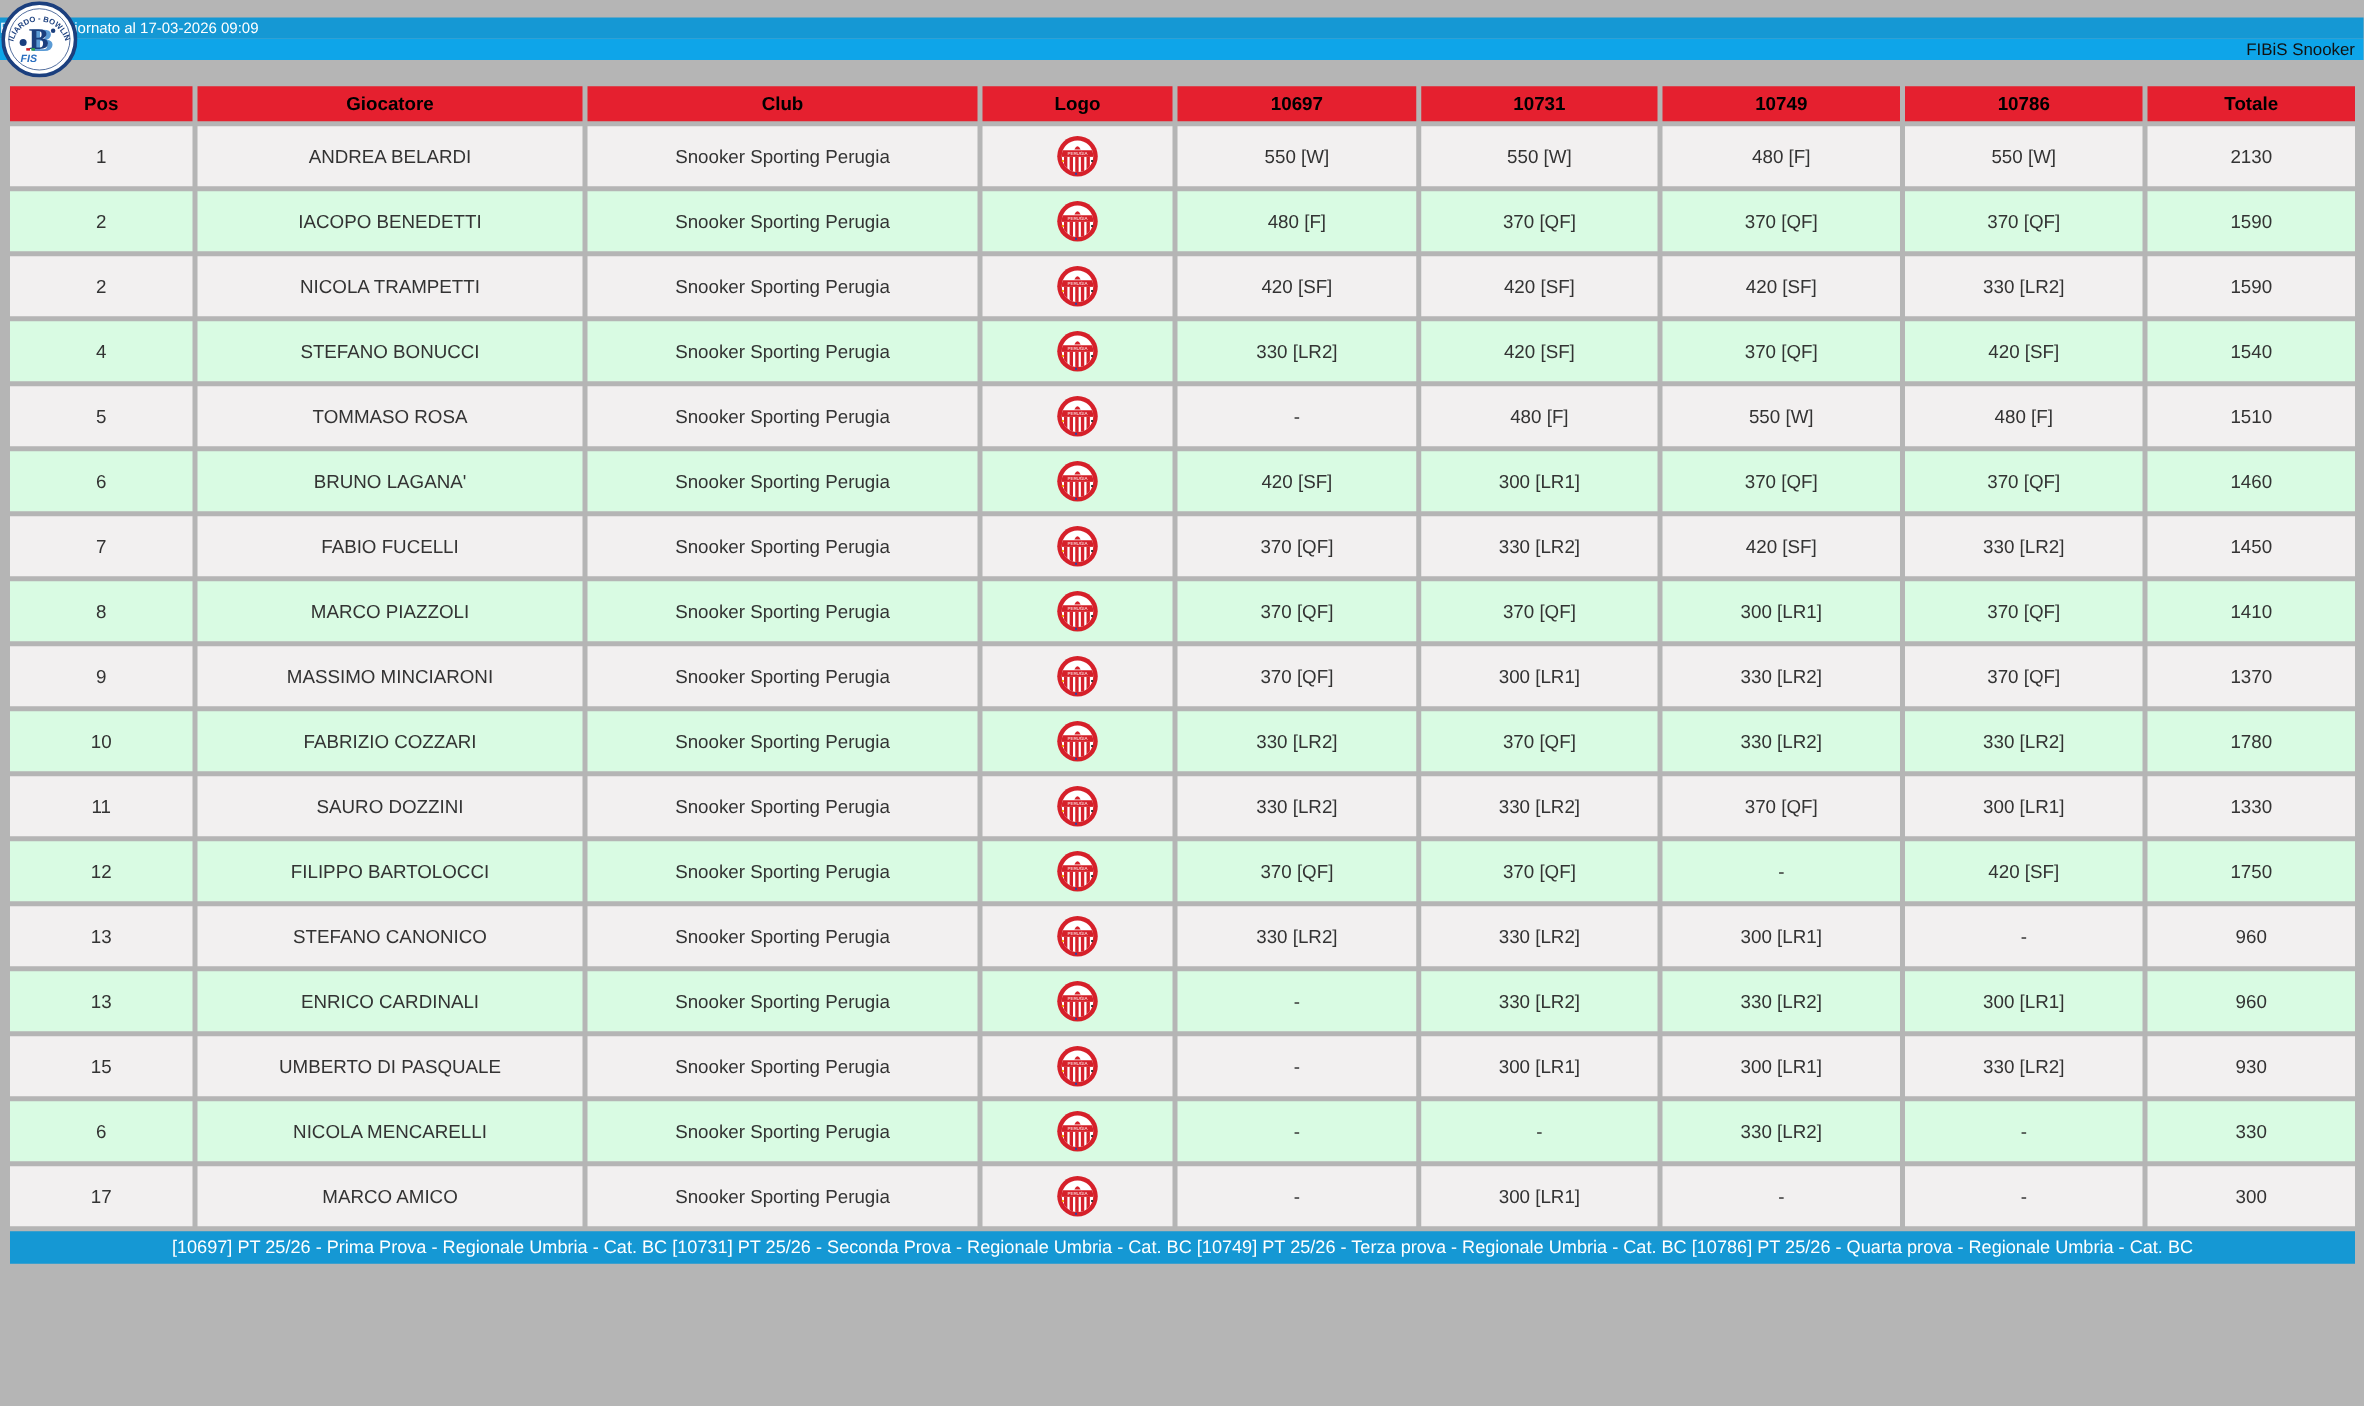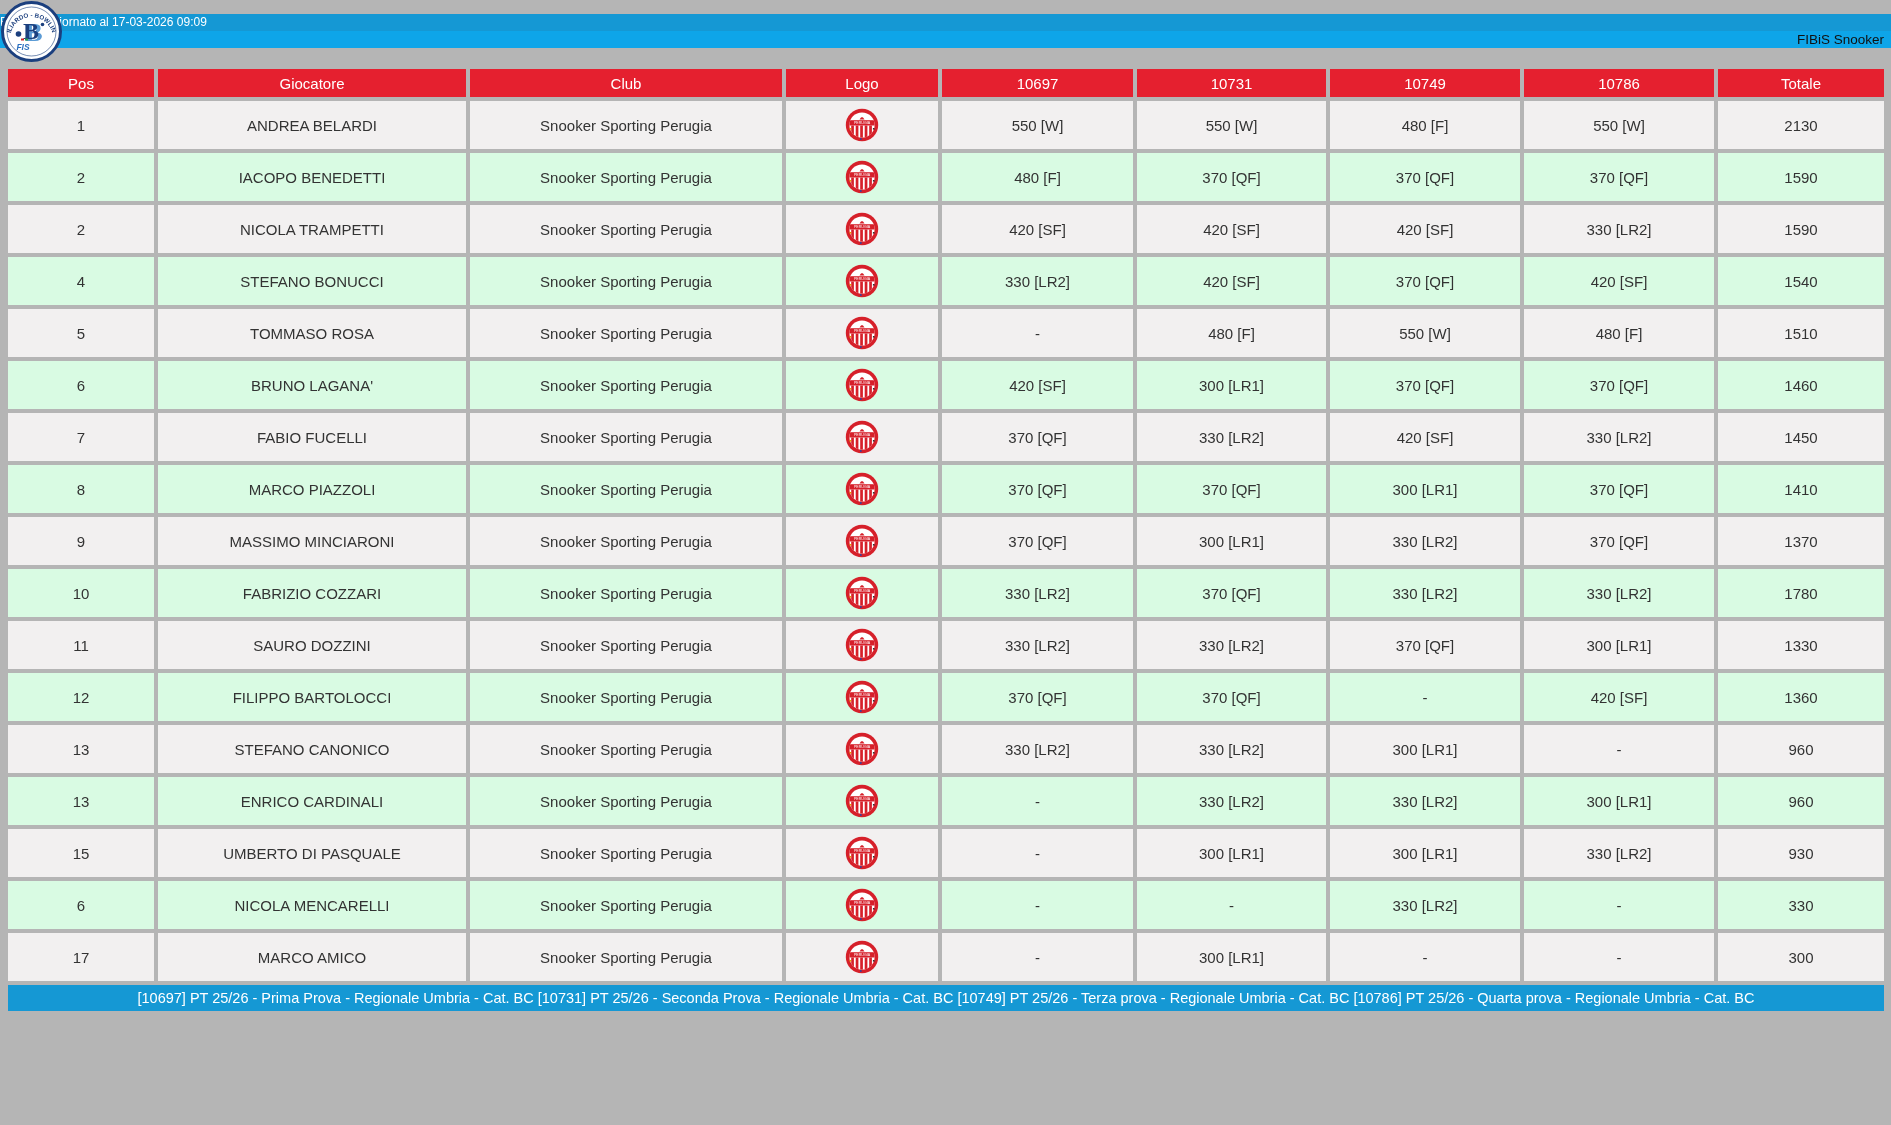--- a/index.html
+++ b/index.html
@@ -25,21 +25,21 @@
   }
   table.report {
     position:absolute; top:65px; left:4px; width:1883px;
     border-collapse:separate; border-spacing:4px; table-layout:fixed;
   }
   table.report td, table.report th { overflow:hidden; white-space:nowrap; vertical-align:middle; }
   .title-cell {
     background:#35b54a; color:#ffffff; font-size:16px; text-align:center; height:32px;
   }
   th.col-head {
-    background:#e5202f; color:#ffffff; font-weight:normal; font-size:15px; height:28px; text-align:center;
+    background:#e5202f; color:#000000; font-weight:bold; font-size:15px; height:28px; text-align:center;
   }
   tbody td { font-size:15px; color:#333333; text-align:center; height:48px; }
   tbody tr.row-light td { background:#f2f0f0; }
   tbody tr.row-mint  td { background:#d9fbe3; }
   td.logo-cell svg { display:block; margin:0 auto; }
   .foot-cell {
     background:#1598d4; color:#ffffff; text-align:center; font-size:14.5px; height:26px;
   }
 </style>
 </head>
@@ -522,21 +522,21 @@
             </g>
             <rect x="4.5" y="20" width="1.6" height="1.6" fill="#e8a000"></rect>
             <rect x="27.9" y="20" width="1.6" height="1.6" fill="#333333"></rect>
             <rect x="15" y="30.2" width="1.6" height="1.6" fill="#2244aa"></rect>
           </svg>
         </td>
         <td>370 [QF]</td>
         <td>370 [QF]</td>
         <td>-</td>
         <td>420 [SF]</td>
-        <td>1360</td>
+        <td>1750</td>
       </tr>
       <tr class="row-light">
         <td>13</td>
         <td>STEFANO CANONICO</td>
         <td>Snooker Sporting Perugia</td>
         <td class="logo-cell">
           <svg width="34" height="34" viewBox="0 0 34 34">
             <defs>
               <clipPath id="innerclip">
                 <circle cx="17" cy="17" r="12.6"></circle>

